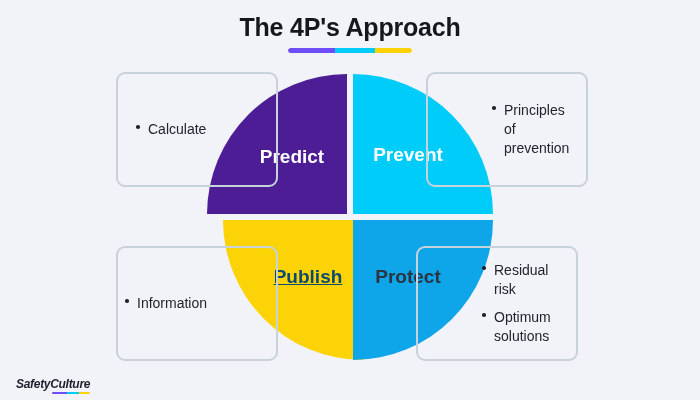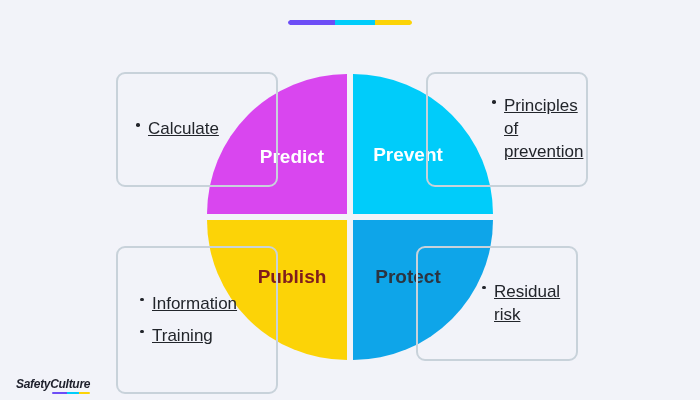--- a/index.html
+++ b/index.html
@@ -67,38 +67,39 @@
     align-items: center;
     justify-content: center;
     font-size: 19px;
     font-weight: bold;
     box-sizing: border-box;
   }
   .quad .qlabel { display: block; }
 
   .quad-predict {
     left: 0; top: 0;
-    background: #d946ef;
+    background: #4c1d95;
     border-radius: 140px 0 0 0;
     color: #ffffff;
     padding: 26px 0 0 30px;
   }
   .quad-prevent {
     right: 0; top: 0;
     background: #00ccfa;
     border-radius: 0 140px 0 0;
     color: #ffffff;
     padding: 26px 30px 4px 0;
   }
   .quad-publish {
-    left: 0; bottom: 0;
+    left: 16px; bottom: 0;
     background: #fcd307;
     border-radius: 0 0 0 140px;
-    color: #7f1d1d;
+    color: #0c4a6e;
     padding: 0 0 26px 30px;
+    text-decoration: underline;
   }
   .quad-protect {
     right: 0; bottom: 0;
     background: #0ea5e9;
     border-radius: 0 0 140px 0;
     color: #2c3440;
     padding: 0 30px 26px 0;
   }
 
   
@@ -112,42 +113,41 @@
     align-items: center;
   }
   .infobox ul {
     list-style: none;
     margin: 0;
     padding: 0;
     width: 100%;
   }
   .infobox li {
     position: relative;
-    font-size: 17px;
+    font-size: 14px;
     color: #22252b;
     line-height: 1.35;
     margin: 0 0 9px 0;
     padding-left: 14px;
-    text-decoration: underline;
   }
   .infobox li:last-child { margin-bottom: 0; }
   .infobox li .dot {
     position: absolute;
     left: 2px;
     top: 5px;
     width: 3.5px;
     height: 3.5px;
     border-radius: 50%;
     background: #22252b;
     display: block;
   }
 
   .box-tl { left: 116px; top: 72px;  width: 162px; height: 115px; padding: 0 14px 0 16px; }
   .box-tr { left: 426px; top: 72px;  width: 162px; height: 115px; padding: 0 14px 0 62px; }
-  .box-bl { left: 116px; top: 246px; width: 162px; height: 148px; padding: 0 14px 0 20px; }
+  .box-bl { left: 116px; top: 246px; width: 162px; height: 115px; padding: 0 14px 0 5px; }
   .box-br { left: 416px; top: 246px; width: 162px; height: 115px; padding: 0 14px 0 62px; }
 
   .box-tl ul, .box-bl ul { max-width: 120px; }
   .box-tr ul, .box-br ul { max-width: 92px; }
 
   
   .footer {
     position: absolute;
     left: 0;
     bottom: 8px;
@@ -179,20 +179,21 @@
   .lu-a { width: 38%; background: #6d4df6; }
   .lu-b { width: 33%; background: #00ccfa; }
   .lu-c { width: 29%; background: #fcd307; }
 </style>
 </head>
 <body>
 
 <div class="canvas">
 
   <div class="title-wrap">
+    <span class="title">The 4P's Approach</span>
     <div class="title-underline">
       <span class="tu-a"></span>
       <span class="tu-b"></span>
       <span class="tu-c"></span>
     </div>
   </div>
 
   <div class="wheel">
     <div class="quad quad-predict">
       <span class="qlabel">Predict</span>
@@ -225,32 +226,32 @@
       </li>
     </ul>
   </div>
 
   <div class="infobox box-bl">
     <ul>
       <li>
         <span class="dot"></span>
         <span>Information</span>
       </li>
-      <li>
-        <span class="dot"></span>
-        <span>Training</span>
-      </li>
     </ul>
   </div>
 
   <div class="infobox box-br">
     <ul>
       <li>
         <span class="dot"></span>
         <span>Residual risk</span>
+      </li>
+      <li>
+        <span class="dot"></span>
+        <span>Optimum solutions</span>
       </li>
     </ul>
   </div>
 
   <div class="footer">
     <span class="logo"><span class="safety">Safety</span><span class="culture">Culture</span>
       <span class="logo-underline">
         <span class="lu-a"></span>
         <span class="lu-b"></span>
         <span class="lu-c"></span>

